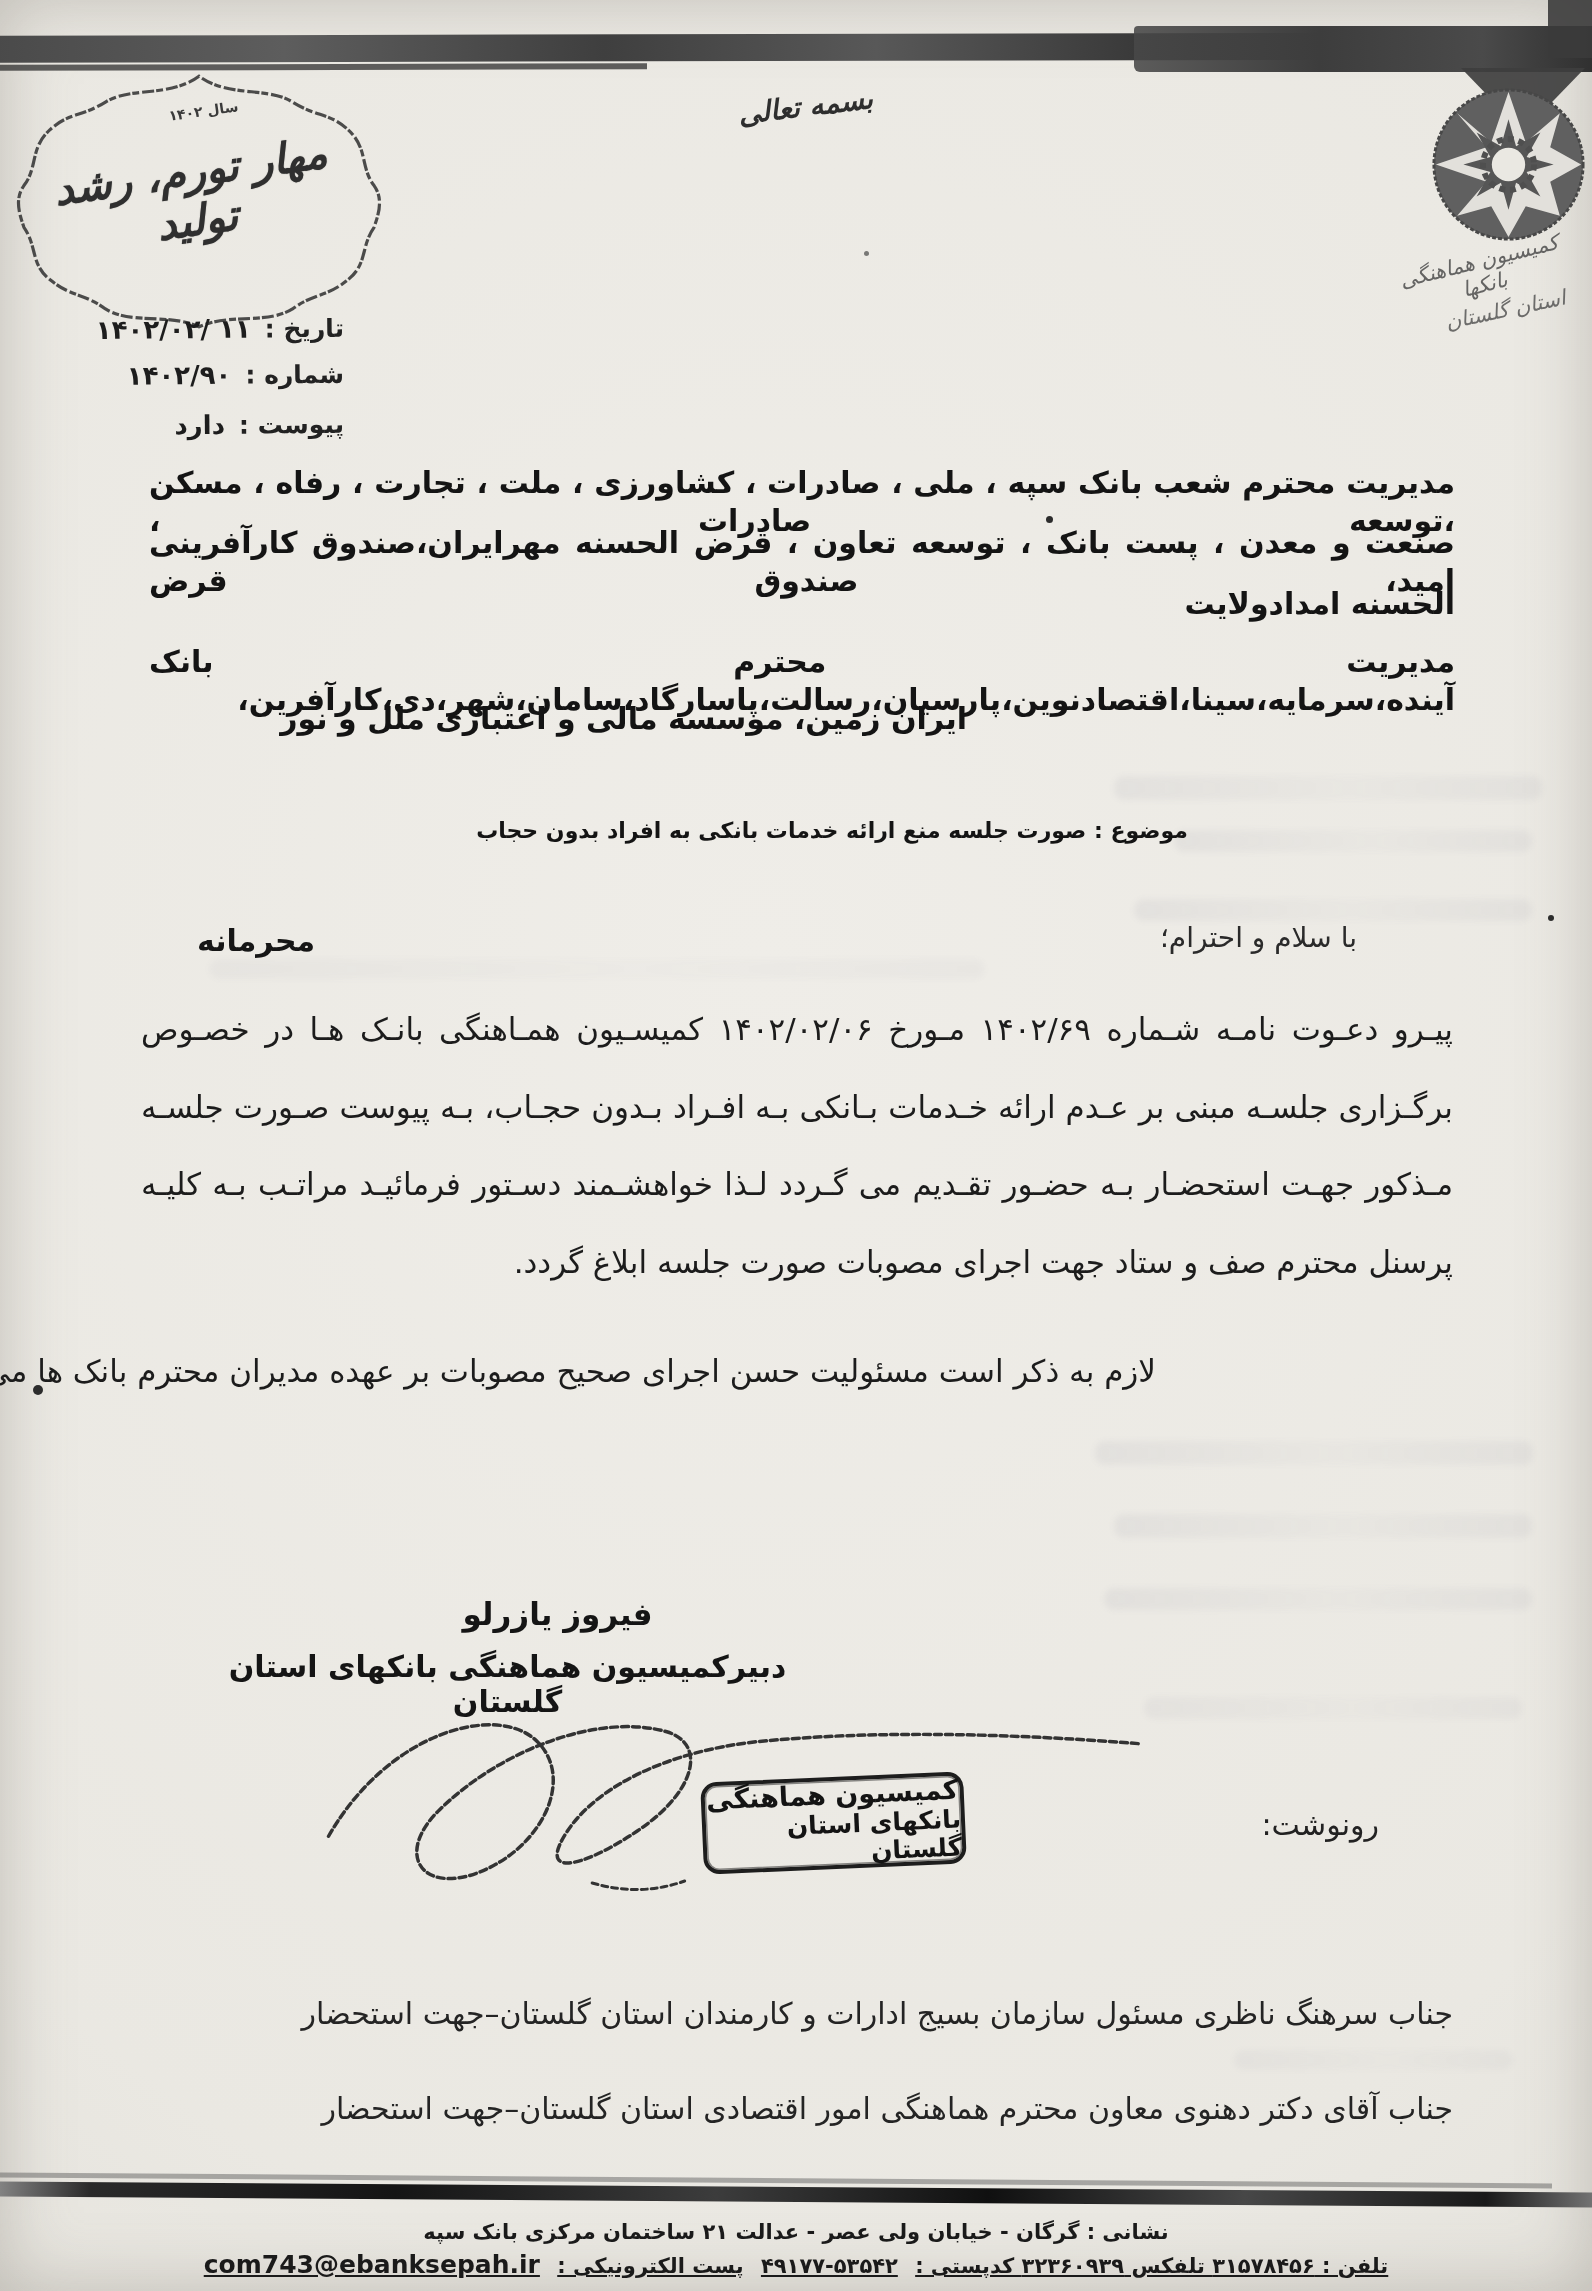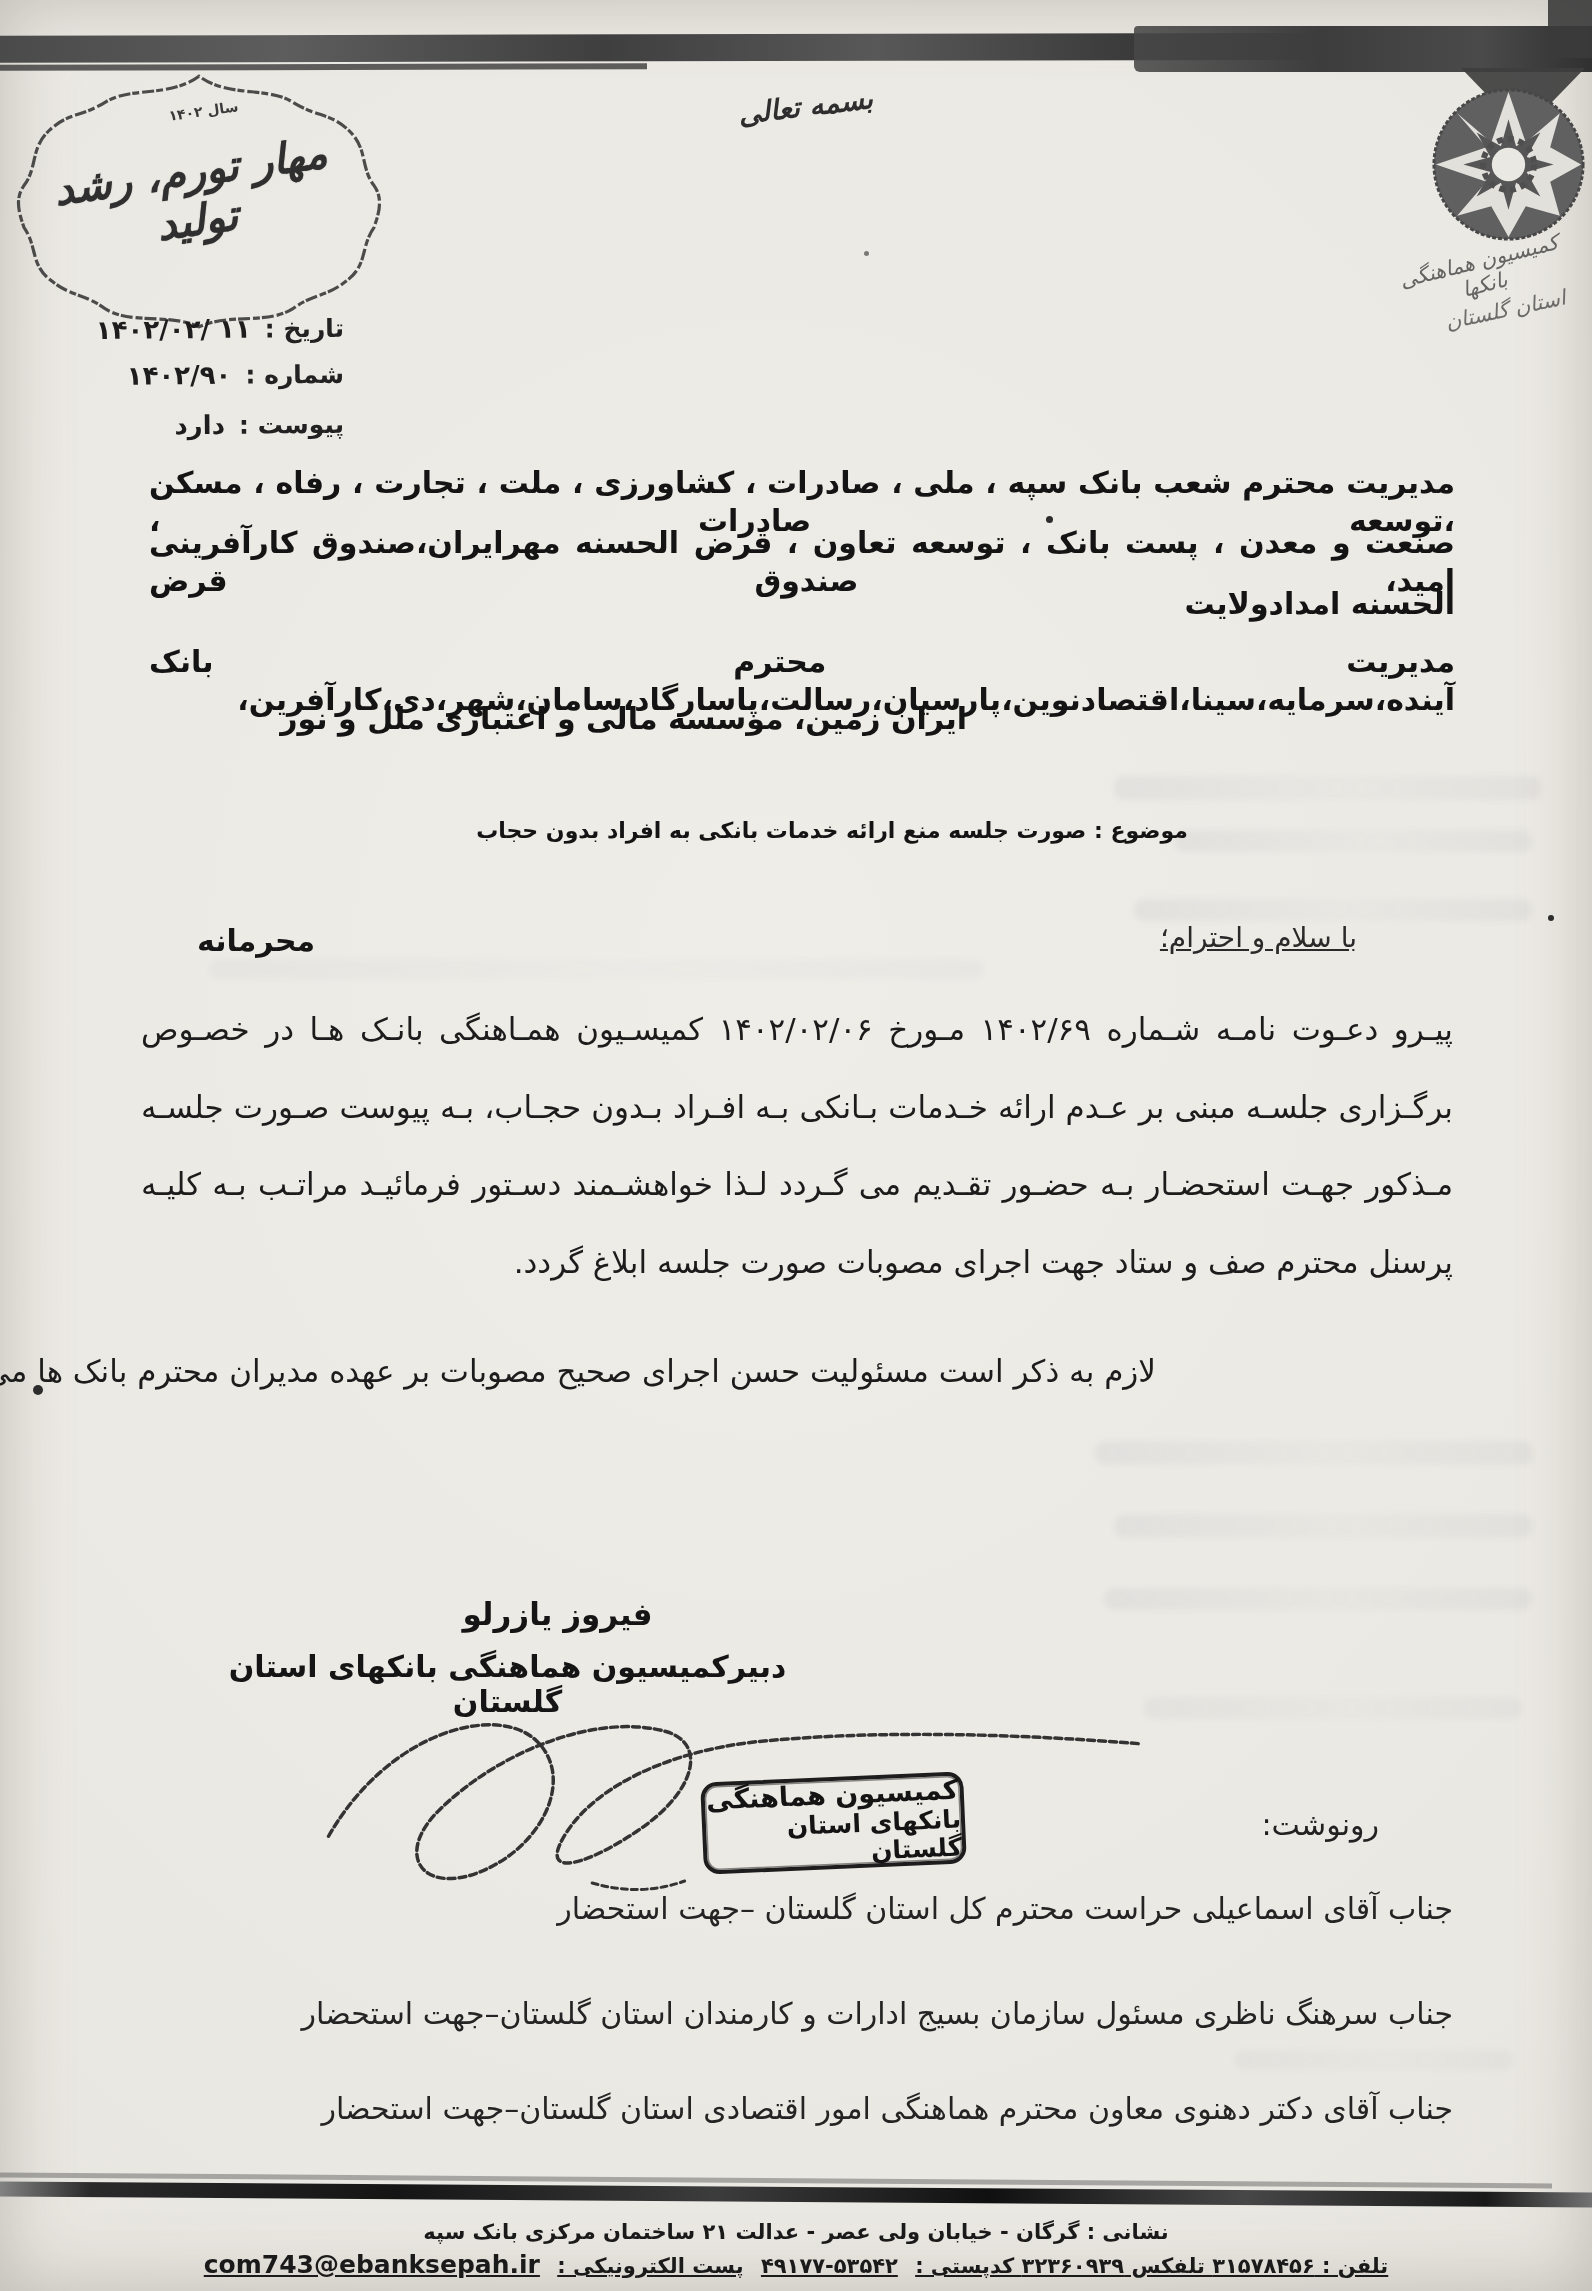--- a/index.html
+++ b/index.html
@@ -64,21 +64,21 @@
 
   
   .rec{position:absolute;font-weight:bold;font-size:30px;color:#141414;line-height:1.25;}
   #rec1{left:149px;right:137px;top:464px;text-align:justify;text-align-last:justify;}
   #rec2{left:149px;right:137px;top:524px;text-align:justify;text-align-last:justify;}
   #rec3{right:137px;top:585px;white-space:nowrap;}
   #rec4{left:149px;right:137px;top:643px;text-align:justify;text-align-last:justify;}
   #rec5{right:625px;top:700px;white-space:nowrap;}
 
   #subject{position:absolute;right:404px;top:818px;font-size:22px;font-weight:bold;white-space:nowrap;color:#141414;}
-  #salutation{position:absolute;right:235px;top:921px;font-size:28px;color:#2a2a2a;text-decoration:underline;}
+  #salutation{position:absolute;right:235px;top:921px;font-size:28px;color:#2a2a2a;}
   #confidential{position:absolute;left:197px;top:923px;font-size:30px;font-weight:bold;color:#161616;}
 
   .body-line{position:absolute;font-size:31px;color:#1c1c1c;line-height:1.3;}
   #bl1{left:141px;right:139px;top:1009px;text-align:justify;text-align-last:justify;}
   #bl2{left:141px;right:139px;top:1087px;text-align:justify;text-align-last:justify;}
   #bl3{left:141px;right:139px;top:1164px;text-align:justify;text-align-last:justify;}
   #bl4{right:139px;top:1242px;white-space:nowrap;}
   #note{position:absolute;right:436px;top:1353px;font-size:31px;color:#1c1c1c;white-space:nowrap;}
 
   #signer-name{position:absolute;left:418px;top:1596px;width:279px;text-align:center;
@@ -188,21 +188,20 @@
              C 360 115 430 80 520 70 C 640 58 780 62 905 72" fill="none" stroke="#333" stroke-width="3.5" stroke-dasharray="7 4" stroke-linecap="round"></path>
     <path d="M 355 212 C 390 222 420 220 448 210" fill="none" stroke="#333" stroke-width="3" stroke-dasharray="6 4" stroke-linecap="round"></path>
   </svg>
 
   <div class="abs" id="stamp-box">
     <div class="stamp-line1">کمیسیون هماهنگی</div>
     <div class="stamp-line2">بانکهای استان گلستان</div>
   </div>
 
   <div id="cc-label">رونوشت:</div>
-  <div class="cc-item" id="cc1">جناب آقای اسماعیلی حراست محترم کل استان گلستان –جهت استحضار</div>
   <div class="cc-item" id="cc2">جناب سرهنگ ناظری مسئول سازمان بسیج ادارات و کارمندان استان گلستان–جهت استحضار</div>
   <div class="cc-item" id="cc3">جناب آقای دکتر دهنوی معاون محترم هماهنگی امور اقتصادی استان گلستان–جهت استحضار</div>
 
   <div class="abs" id="frule2"></div>
   <div class="abs" id="frule"></div>
   <div id="faddress">نشانی : گرگان -  خیابان ولی عصر - عدالت ۲۱ ساختمان مرکزی بانک سپه</div>
   <div id="fcontact">
     <span class="fc-seg">تلفن : ۳۱۵۷۸۴۵۶ تلفکس ۳۲۳۶۰۹۳۹ کدپستی :</span>
     <span class="fc-seg ltr">۴۹۱۷۷-۵۳۵۴۲</span>
     <span class="fc-seg">پست الکترونیکی :</span>

